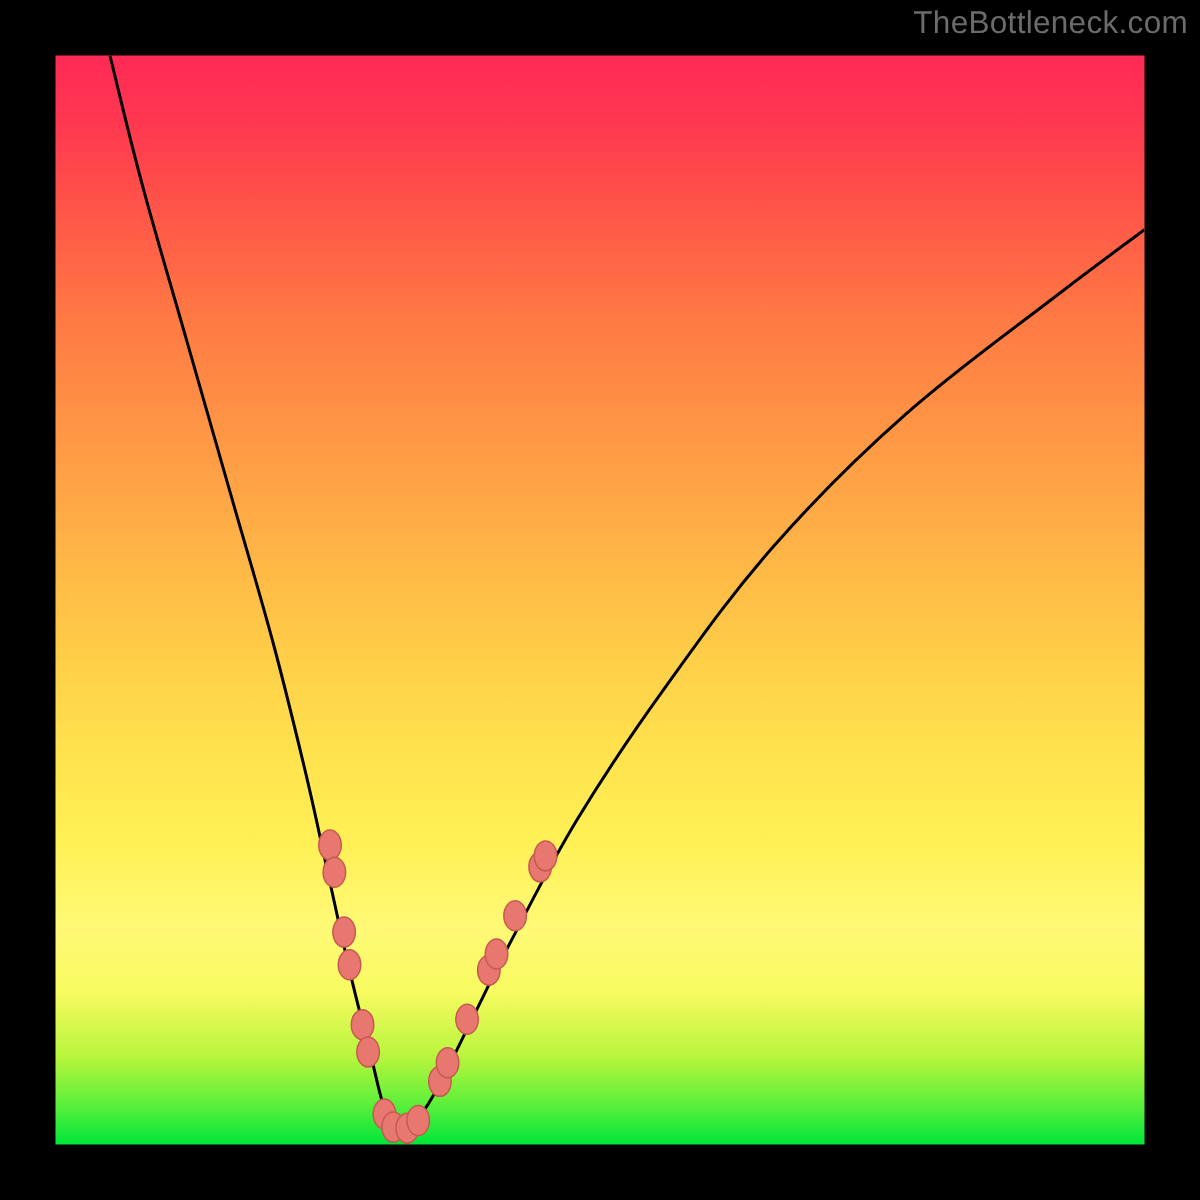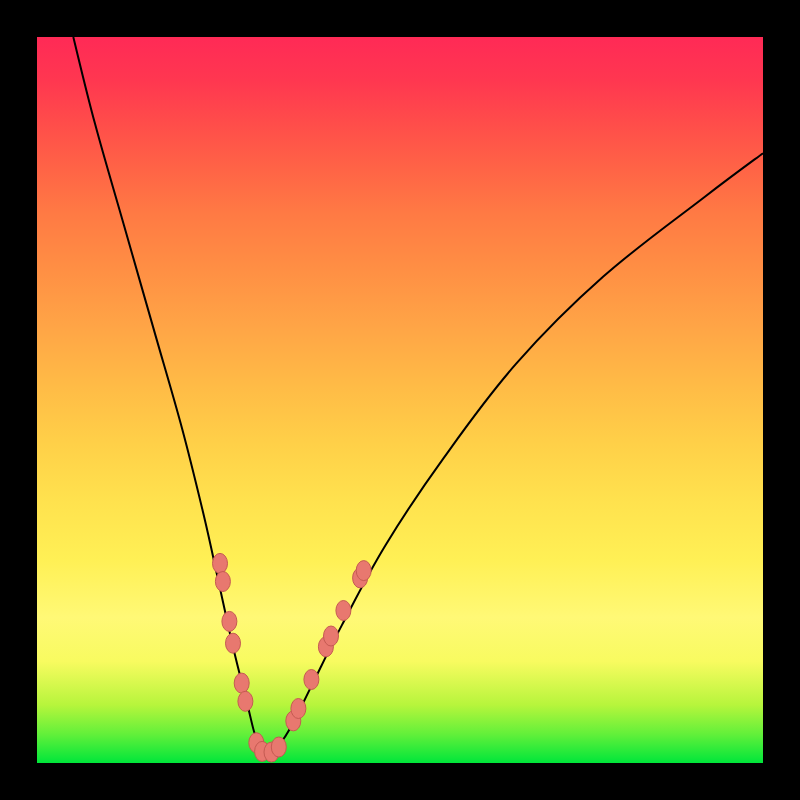--- a/index.html
+++ b/index.html
@@ -58,20 +58,21 @@
     left: 0;
     top: 0;
     width: 726px;
     height: 726px;
   }
 </style>
 </head>
 <body>
 
 <div class="stage">
+  <div class="watermark">TheBottleneck.com</div>
 
   <div class="plot-area">
     <svg class="curves" viewBox="0 0 726 726" preserveAspectRatio="none">
       <path id="curve-path" fill="none" stroke="#000000" stroke-width="2" d="M 36.3 0.0 C 40.2 15.7, 48.9 53.1, 58.1 87.1 C 67.2 121.1, 76.7 152.2, 87.1 188.8 C 97.6 225.4, 105.7 253.8, 116.2 290.4 C 126.6 327.0, 136.1 358.1, 145.2 392.0 C 154.3 426.0, 160.4 451.7, 167.0 479.2 C 173.5 506.6, 176.3 521.0, 181.5 544.5 C 186.7 568.0, 190.8 587.6, 196.0 609.8 C 201.2 632.1, 206.6 652.2, 210.5 667.9 C 214.5 683.6, 215.2 689.1, 217.8 697.0 C 220.4 704.8, 222.4 707.6, 225.1 711.5 C 227.7 715.4, 229.7 718.7, 232.3 718.7 C 234.9 718.7, 235.7 716.7, 239.6 711.5 C 243.5 706.3, 247.6 701.5, 254.1 689.7 C 260.6 677.9, 266.7 664.4, 275.9 646.1 C 285.0 627.8, 291.9 612.9, 304.9 588.1 C 318.0 563.2, 330.2 538.3, 348.5 508.2 C 366.8 478.1, 383.0 453.8, 406.6 421.1 C 430.1 388.4, 450.4 359.4, 479.2 326.7 C 507.9 294.0, 532.3 269.6, 566.3 239.6 C 600.3 209.5, 639.2 181.9, 667.9 159.7 C 696.7 137.5, 715.5 124.0, 726.0 116.2"></path>
       <g id="markers">
           <ellipse cx="183.0" cy="526.4" rx="7.5" ry="10" fill="#e8786f" stroke="#c55a52" stroke-width="1"></ellipse>
           <ellipse cx="185.9" cy="544.5" rx="7.5" ry="10" fill="#e8786f" stroke="#c55a52" stroke-width="1"></ellipse>
           <ellipse cx="192.4" cy="584.4" rx="7.5" ry="10" fill="#e8786f" stroke="#c55a52" stroke-width="1"></ellipse>
           <ellipse cx="196.0" cy="606.2" rx="7.5" ry="10" fill="#e8786f" stroke="#c55a52" stroke-width="1"></ellipse>
           <ellipse cx="204.7" cy="646.1" rx="7.5" ry="10" fill="#e8786f" stroke="#c55a52" stroke-width="1"></ellipse>

